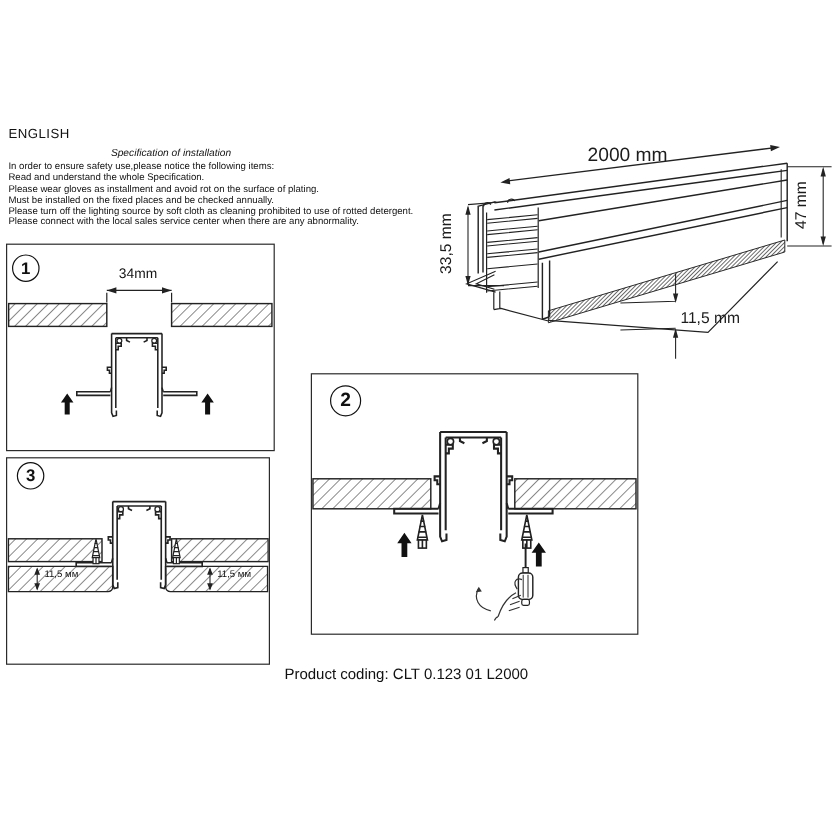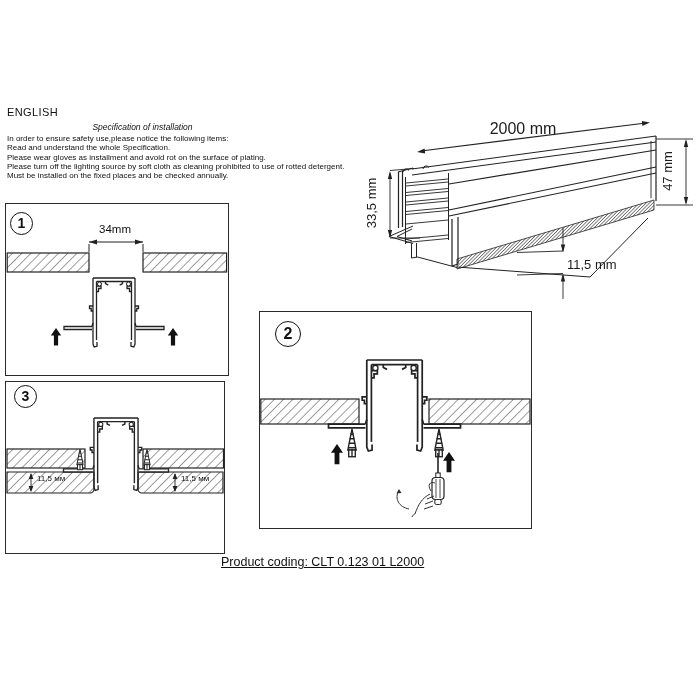--- a/index.html
+++ b/index.html
@@ -11,21 +11,21 @@
   .spec-lines{left:7px;top:134px;width:330px;font-size:8px;line-height:9.3px;white-space:nowrap;}
   .boxframe{border:1.4px solid #2b2b2b;background:#fff;}
   .cnum{border:1.7px solid #111;border-radius:50%;text-align:center;
         font-weight:600;color:#111;background:#fff;box-sizing:border-box;}
   .cnum.n1{left:10px;top:212px;width:23px;height:23px;font-size:14px;line-height:20px;}
   .cnum.n2{left:275px;top:321px;width:26px;height:26px;font-size:16px;line-height:23px;}
   .cnum.n3{left:14px;top:385px;width:23px;height:23px;font-size:14px;line-height:20px;}
   .dim34{left:88px;top:223px;width:54px;text-align:center;font-size:11.5px;font-weight:400;}
   .dim115a{left:37px;top:474px;font-size:8px;}
   .dim115b{left:181px;top:474px;font-size:8px;}
-  .pcode{left:221px;top:555px;font-size:12.5px;text-decoration:underline;}
+  .pcode{left:237px;top:555px;font-size:12.5px;}
   svg text{font-family:"Liberation Sans",sans-serif;fill:#1c1c1c;}
 </style>
 </head>
 <body>
 
 <div id="page">
 
   <svg width="0" height="0" class="abs" aria-hidden="true">
     <defs>
       <pattern id="hatch" patternUnits="userSpaceOnUse" width="6.5" height="6.5" patternTransform="rotate(45)">
@@ -68,22 +68,23 @@
       </g>
     </defs>
   </svg>
 
   <div class="abs lang">ENGLISH</div>
   <div class="abs spec-title">Specification of installation</div>
   <div class="abs spec-lines">
     <div>In order to ensure safety use,please notice the following items:</div>
     <div>Read and understand the whole Specification.</div>
     <div>Please wear gloves as installment and avoid rot on the surface of plating.</div>
+    <div>Must be installed on the fixed places and be checked annually.</div>
     <div>Please turn off the lighting source by soft cloth as cleaning prohibited to use of rotted detergent.</div>
-    <div>Must be installed on the fixed places and be checked annually.</div>
+    <div>Please connect with the local sales service center when there are any abnormality.</div>
   </div>
 
   <svg class="abs" style="left:358px;top:95px;" width="342" height="215" viewBox="358 95 342 215">
     <g fill="none" stroke="#222" stroke-width="1.2">
       <path d="M412,169 L656,136"></path>
       <path d="M412,175 L656,142"></path>
       <path d="M449,184 L656,150"></path>
       <path d="M449,210 L656,167"></path>
       <path d="M449,216 L656,173"></path>
       <path d="M656,136 V201"></path>

